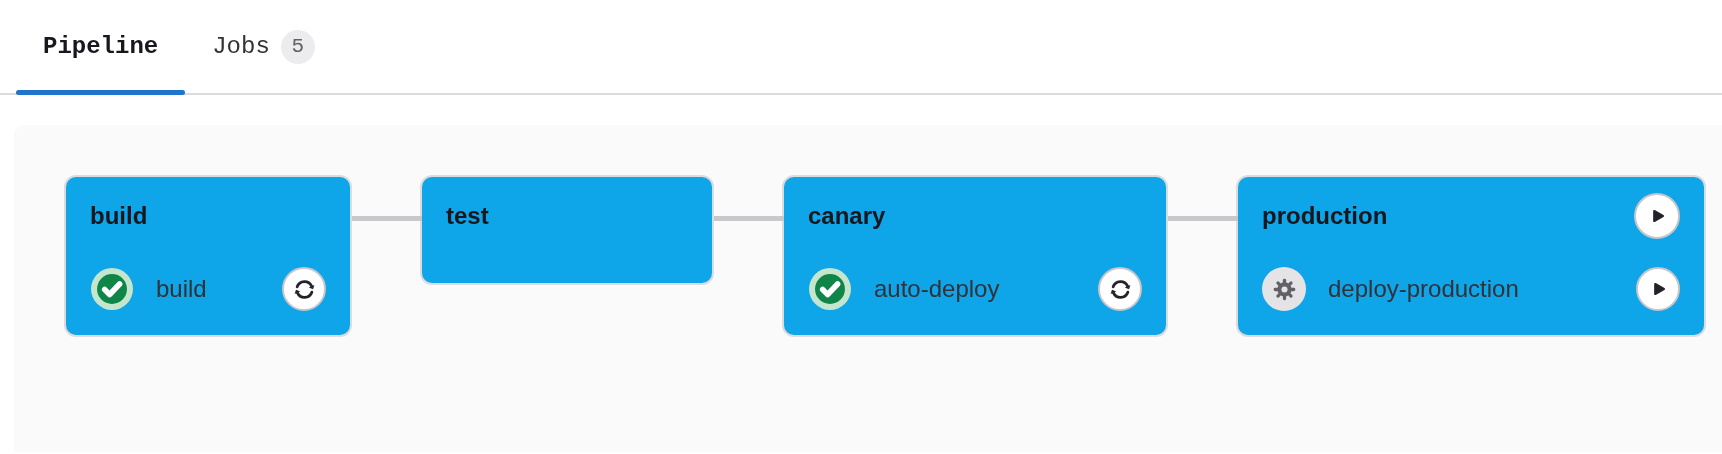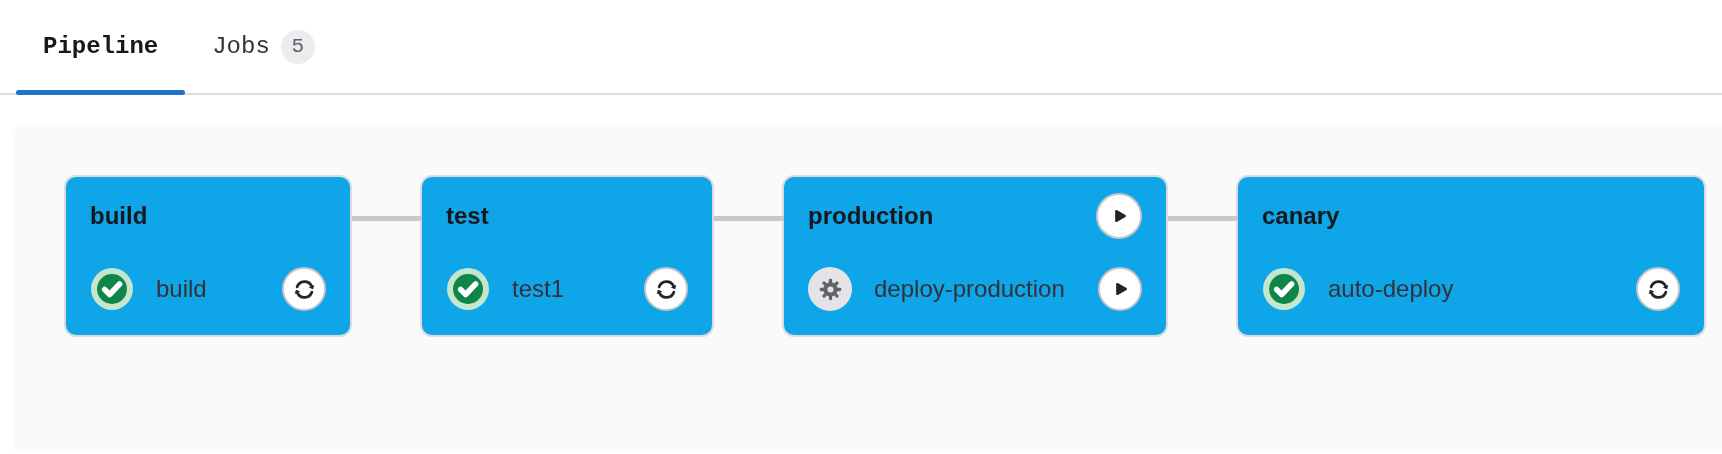--- a/index.html
+++ b/index.html
@@ -113,41 +113,50 @@
   </div>
 </div>
   </section>
 
   <section class="stage">
     <div class="stage-title-row">
       <span class="stage-title">test</span>
 
     </div>
     <div class="jobs">
+
+</div>
+  </section>
+
+  <section class="stage">
+    <div class="stage-title-row">
+      <span class="stage-title">canary</span>
+
+    </div>
+    <div class="jobs">
   <div class="job status-success action-retry">
     <span class="status-icon st-success">
       <svg viewBox="0 0 16 16">
         <circle class="halo" cx="8" cy="8" r="8"></circle>
         <circle class="core" cx="8" cy="8" r="5.7"></circle>
         <path class="check" d="M5.2 8.2 L7.1 10.1 L10.9 6.1"></path>
       </svg>
     </span>
 
-    <span class="job-name">test1</span>
+    <span class="job-name">auto-deploy</span>
     <button class="action-btn ac-retry">
       <svg class="retry-glyph" viewBox="0 0 16 16">
         <path class="arc" d="M3.30 6.29 A5 5 0 0 1 12.53 5.89"></path>
         <path class="tri" d="M14.35 5.05 L10.71 6.73 L13.45 7.89 Z"></path>
         <path class="arc" d="M12.70 9.71 A5 5 0 0 1 3.47 10.11"></path>
         <path class="tri" d="M1.65 10.95 L5.29 9.27 L2.55 8.11 Z"></path>
       </svg>
     </button>
 
   </div>
-
 </div>
   </section>
 
   <section class="stage">
     <div class="stage-title-row">
       <span class="stage-title">production</span>
       <button class="stage-action">
         <svg class="play-glyph" viewBox="0 0 16 16">
           <path d="M6 4.4 L12.3 8 L6 11.6 Z"></path>
         </svg>
@@ -177,43 +186,14 @@
     <span class="job-name">deploy-production</span>
 
     <button class="action-btn ac-play">
       <svg class="play-glyph" viewBox="0 0 16 16">
         <path d="M6 4.4 L12.3 8 L6 11.6 Z"></path>
       </svg>
     </button>
   </div>
 </div>
   </section>
-
-  <section class="stage">
-    <div class="stage-title-row">
-      <span class="stage-title">canary</span>
-
-    </div>
-    <div class="jobs">
-  <div class="job status-success action-retry">
-    <span class="status-icon st-success">
-      <svg viewBox="0 0 16 16">
-        <circle class="halo" cx="8" cy="8" r="8"></circle>
-        <circle class="core" cx="8" cy="8" r="5.7"></circle>
-        <path class="check" d="M5.2 8.2 L7.1 10.1 L10.9 6.1"></path>
-      </svg>
-    </span>
-
-    <span class="job-name">auto-deploy</span>
-    <button class="action-btn ac-retry">
-      <svg class="retry-glyph" viewBox="0 0 16 16">
-        <path class="arc" d="M3.30 6.29 A5 5 0 0 1 12.53 5.89"></path>
-        <path class="tri" d="M14.35 5.05 L10.71 6.73 L13.45 7.89 Z"></path>
-        <path class="arc" d="M12.70 9.71 A5 5 0 0 1 3.47 10.11"></path>
-        <path class="tri" d="M1.65 10.95 L5.29 9.27 L2.55 8.11 Z"></path>
-      </svg>
-    </button>
-
-  </div>
-</div>
-  </section>
 </div>
 </div>
 
 </body></html>

